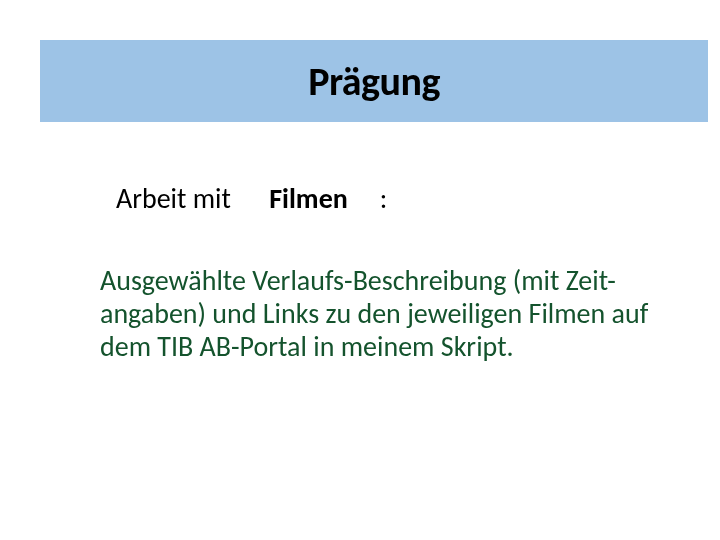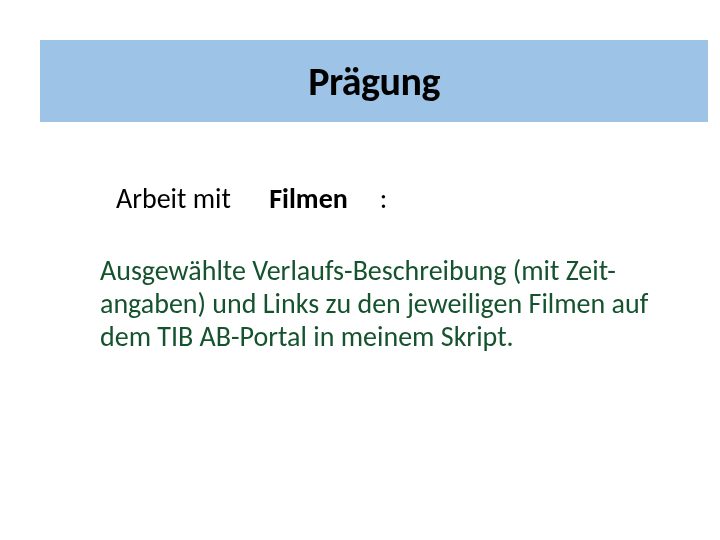--- a/index.html
+++ b/index.html
@@ -40,21 +40,21 @@
     .body-area {
       position: absolute;
       top: 118px;
       left: 36px;
       right: 36px;
     }
     .subheading {
       font-size: 28px;
       color: #000000;
       line-height: 1.2;
-      margin-bottom: 6px;
+      margin-bottom: 16px;
     }
     .subheading .emph {
       font-weight: 700;
     }
     .paragraph {
       font-size: 28px;
       color: #14532d;
       line-height: 1.18;
       max-width: 650px;
     }

